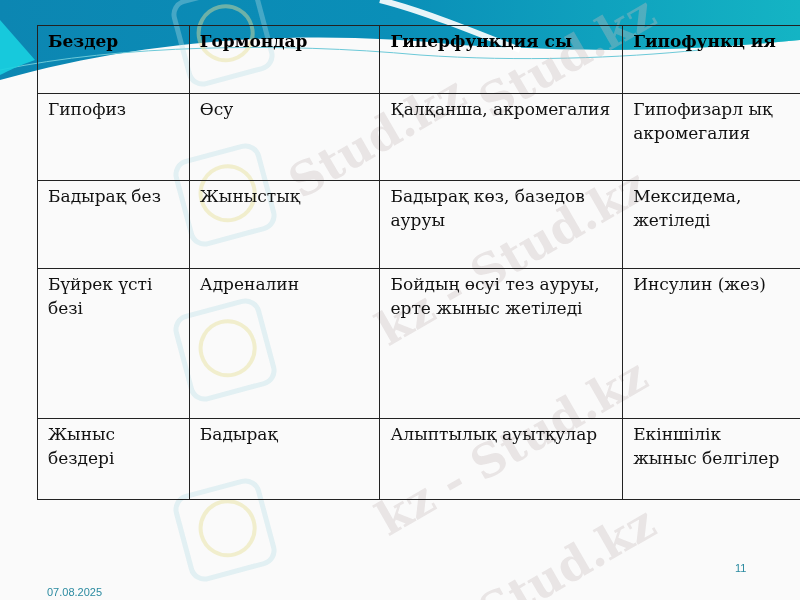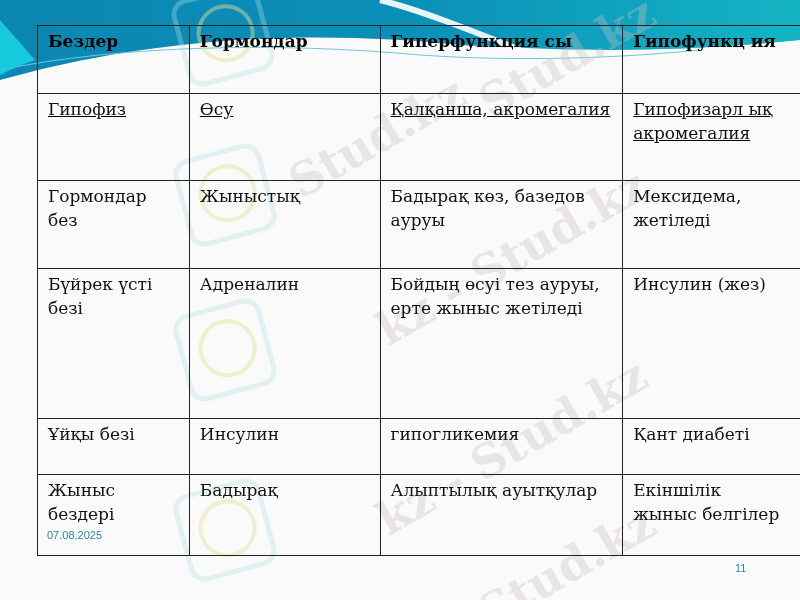--- a/index.html
+++ b/index.html
@@ -6,21 +6,21 @@
   body { width:800px; height:600px; position:relative; overflow:hidden; background:#f7f7f7; font-family:"DejaVu Serif","Liberation Serif",serif; }
   .slide { position:absolute; left:0; top:0; width:800px; height:600px; background:#fafafa; overflow:hidden; }
   .bg-top { position:absolute; left:0; top:0; width:800px; height:600px; }
   .watermark { position:absolute; color:rgba(200,190,190,0.35); font-family:"DejaVu Serif",serif; font-weight:bold; font-size:46px; transform:rotate(-30deg); white-space:nowrap; pointer-events:none; }
   .logo-mark { position:absolute; width:80px; height:80px; border:5px solid rgba(180,220,230,0.35); border-radius:16px; transform:rotate(-15deg); }
   .logo-mark::after { content:""; position:absolute; left:14px; top:10px; width:50px; height:50px; border:4px solid rgba(230,225,150,0.45); border-radius:50%; }
   table.main { position:absolute; left:37px; top:25px; border-collapse:collapse; width:764px; }
   table.main td { border:1.5px solid #222; vertical-align:top; padding:3px 10px; font-size:17px; line-height:24px; color:#111; }
   table.main tr.head td { font-weight:bold; font-size:17px; color:#000; }
   td.organ { color:#6b1f1f; }
-  .footer-date { position:absolute; left:47px; top:529px; font-family:"Liberation Sans",sans-serif; font-size:11px; color:#2a8aa0; }
+  .footer-date { position:absolute; left:47px; top:586px; font-family:"Liberation Sans",sans-serif; font-size:11px; color:#2a8aa0; }
   .footer-page { position:absolute; left:735px; top:562px; font-family:"Liberation Sans",sans-serif; font-size:11px; color:#2a8aa0; }
 </style>
 </head>
 <body>
 
 <div class="slide">
   <svg class="bg-top" viewBox="0 0 800 600" preserveAspectRatio="none">
     <defs>
       <linearGradient id="g1" x1="0" y1="0" x2="1" y2="0">
         <stop offset="0" stop-color="#0c86b2"></stop>
@@ -53,43 +53,37 @@
         <col style="width:243px">
         <col style="width:178px">
     </colgroup>
     <tbody>
         <tr class="head" style="height:68px;">
       <td>Бездер</td>
       <td>Гормондар</td>
       <td>Гиперфункция сы</td>
       <td>Гипофункц ия</td>
     </tr>
-    <tr style="height:87px;text-decoration:underline;">
+    <tr style="height:87px;">
       <td class="organ">Гипофиз</td>
       <td>Өсу</td>
       <td>Қалқанша, акромегалия</td>
       <td>Гипофизарл ық акромегалия</td>
     </tr>
     <tr style="height:88px;">
-      <td class="organ">Гормондар без</td>
+      <td class="organ">Бадырақ без</td>
       <td>Жыныстық</td>
       <td>Бадырақ көз, базедов ауруы</td>
       <td>Мексидема, жетіледі</td>
     </tr>
     <tr style="height:150px;margin-top:32px;">
       <td class="organ">Бүйрек үсті безі</td>
       <td>Адреналин</td>
       <td>Бойдың өсуі тез ауруы, ерте жыныс жетіледі</td>
       <td>Инсулин (жез)</td>
-    </tr>
-    <tr style="height:56px;">
-      <td class="organ">Ұйқы безі</td>
-      <td>Инсулин</td>
-      <td>гипогликемия</td>
-      <td>Қант диабеті</td>
     </tr>
     <tr style="height:81px;">
       <td class="organ">Жыныс бездері</td>
       <td>Бадырақ</td>
       <td>Алыптылық ауытқулар</td>
       <td>Екіншілік жыныс белгілер</td>
     </tr>
   </tbody>
     </table>
 

